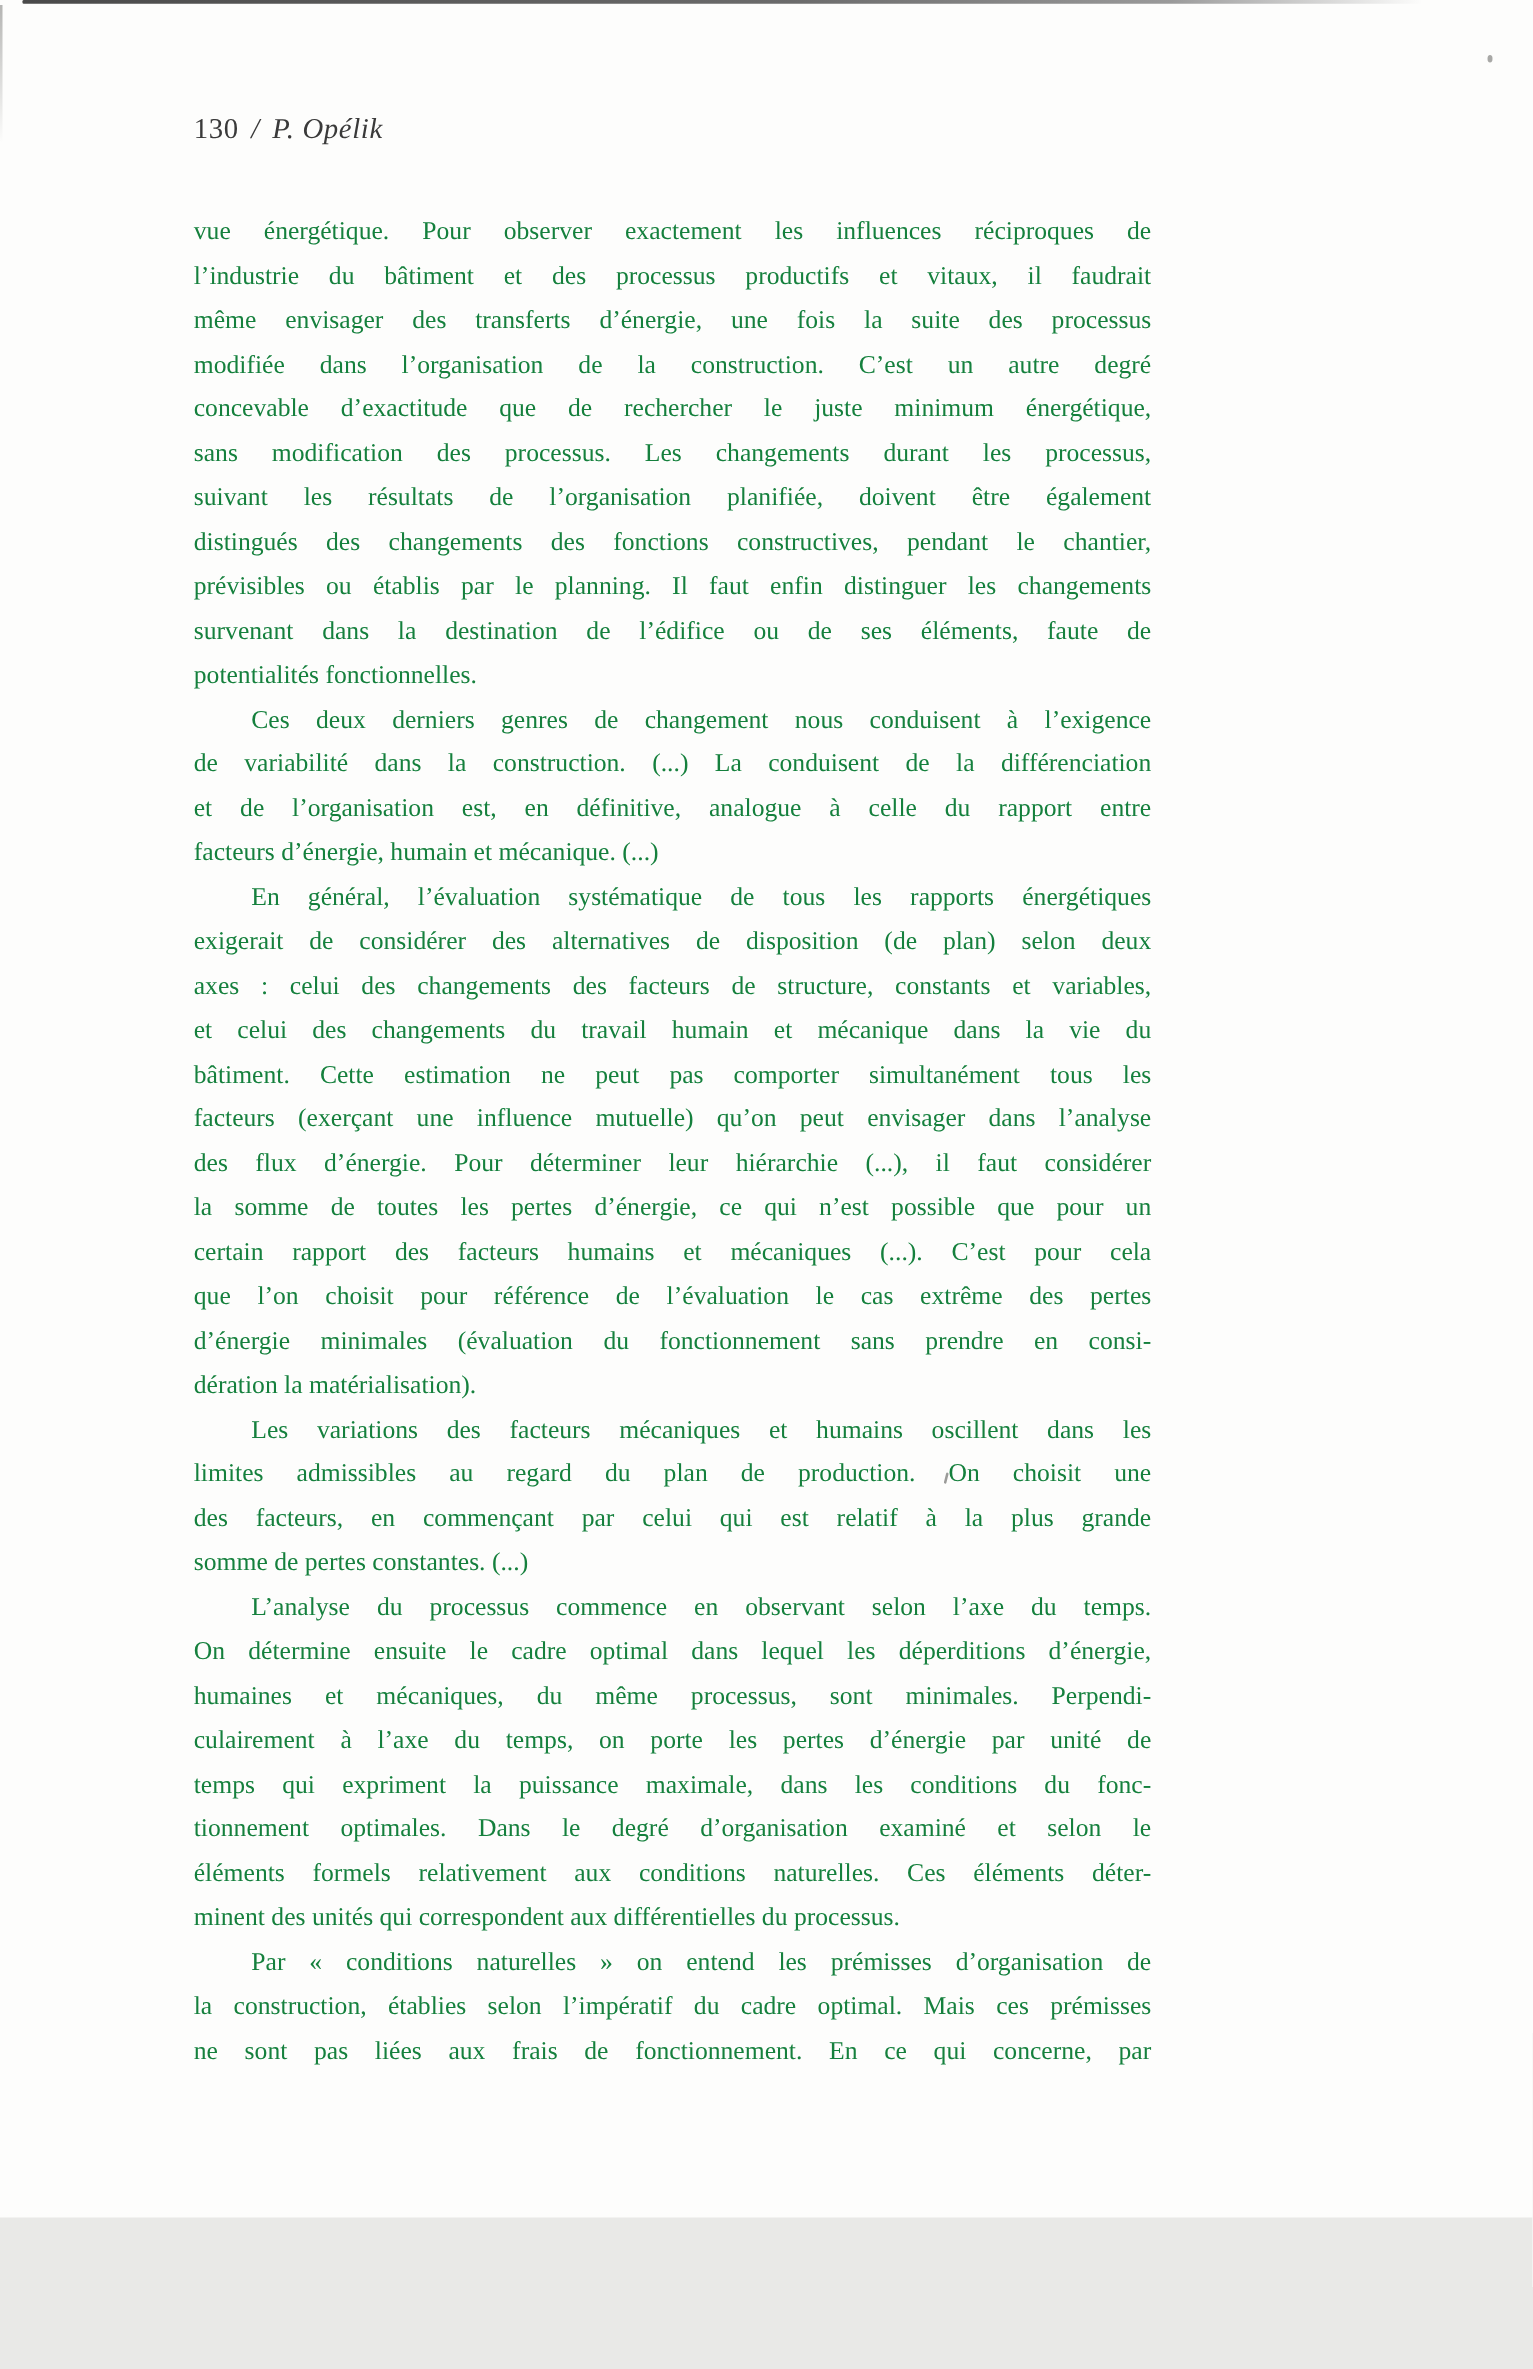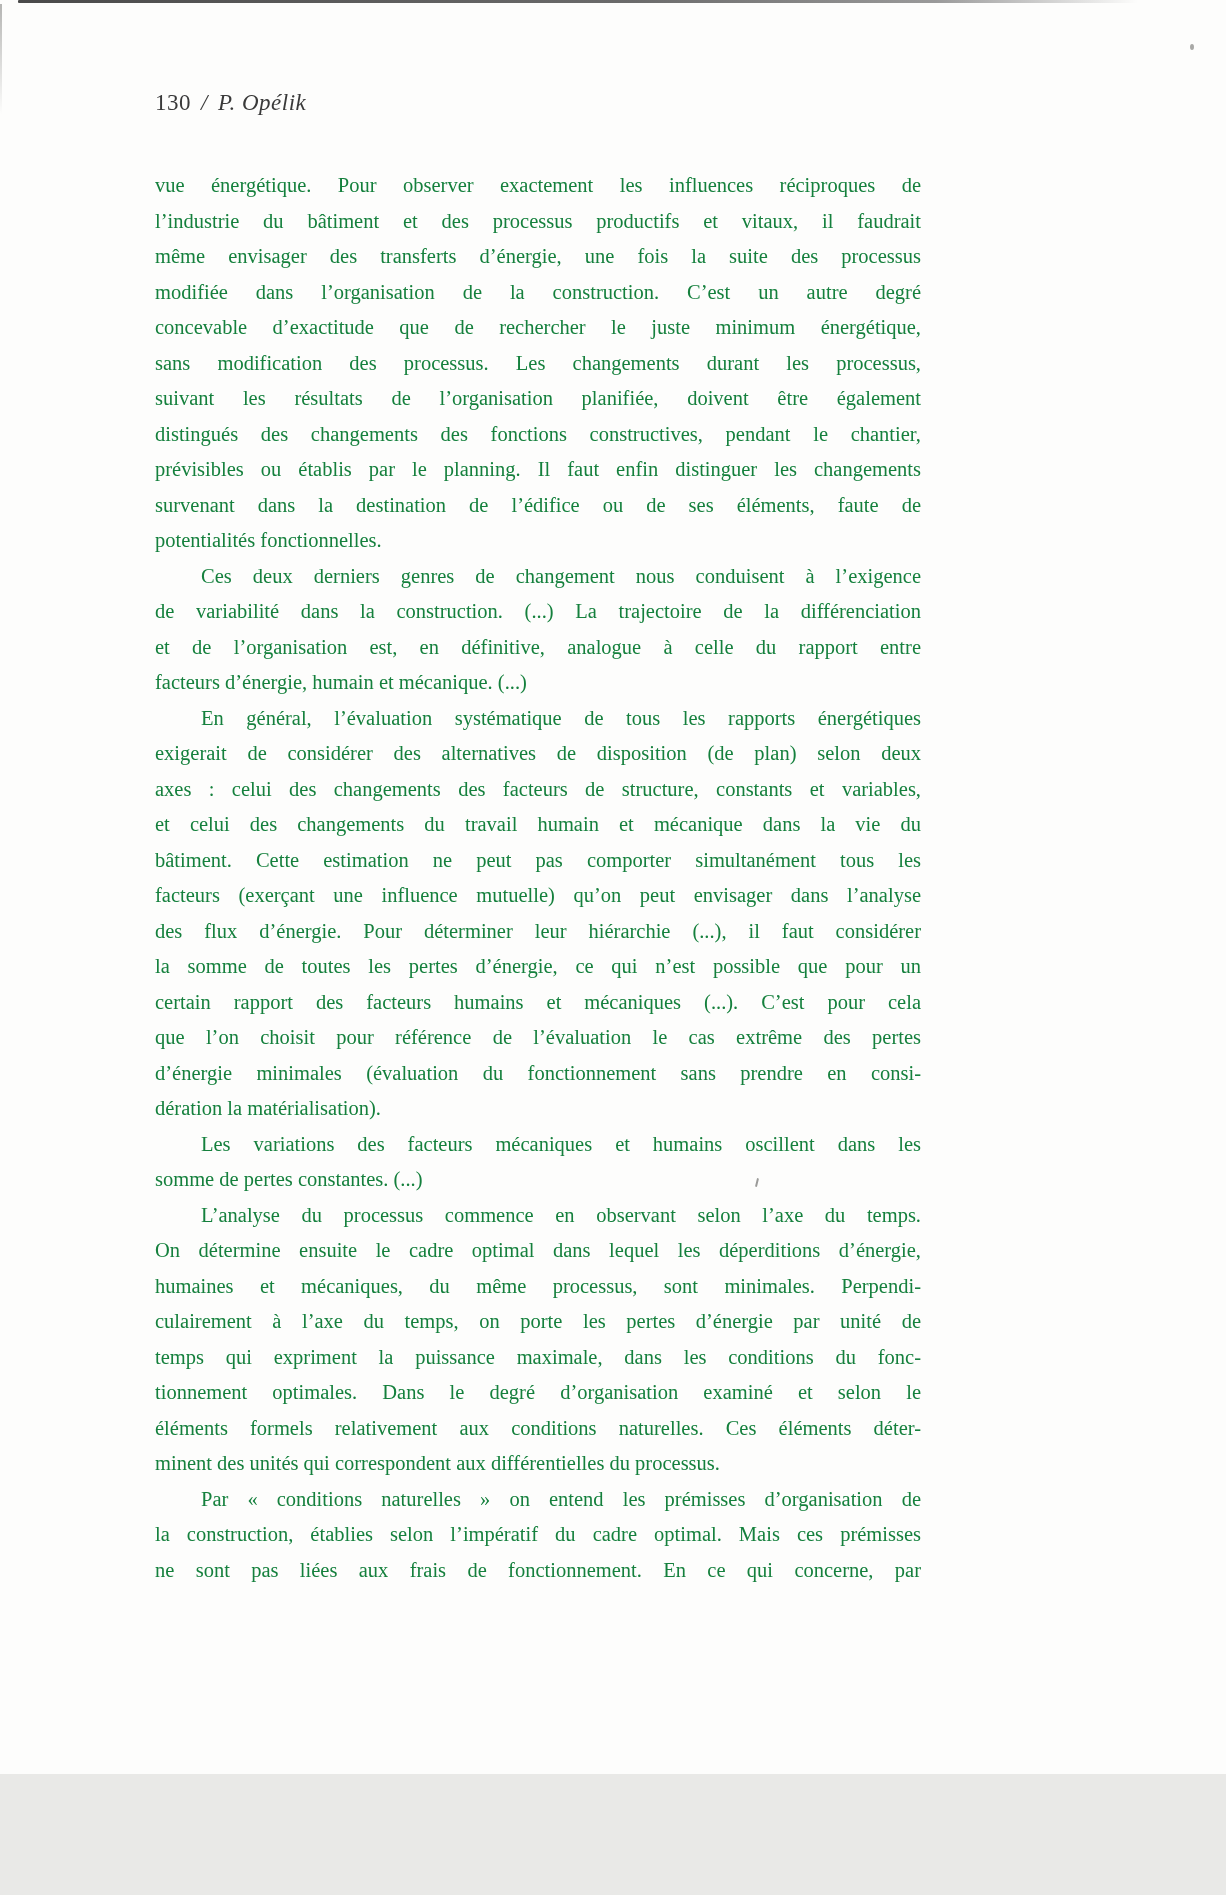--- a/index.html
+++ b/index.html
@@ -86,40 +86,42 @@
         <div class="line"><span>concevable d’exactitude que de rechercher le juste minimum énergétique,</span></div>
         <div class="line"><span>sans modification des processus. Les changements durant les processus,</span></div>
         <div class="line"><span>suivant les résultats de l’organisation planifiée, doivent être également</span></div>
         <div class="line"><span>distingués des changements des fonctions constructives, pendant le chantier,</span></div>
         <div class="line"><span>prévisibles ou établis par le planning. Il faut enfin distinguer les changements</span></div>
         <div class="line"><span>survenant dans la destination de l’édifice ou de ses éléments, faute de</span></div>
         <div class="line lastline"><span>potentialités fonctionnelles.</span></div>
       </div>
       <div class="para">
         <div class="line indent"><span>Ces deux derniers genres de changement nous conduisent à l’exigence</span></div>
-        <div class="line"><span>de </span><span class="it">variabilité</span><span> dans la construction. (...) La trajectoire de la différenciation</span></div>
+        <div class="line"><span>de </span><span class="it">variabilité</span><span> dans la construction. (...) La conduisent de la différenciation</span></div>
         <div class="line"><span>et de l’organisation est, en définitive, analogue à celle du rapport entre</span></div>
         <div class="line lastline"><span>facteurs d’énergie, humain et mécanique. (...)</span></div>
       </div>
       <div class="para">
         <div class="line indent"><span>En général, l’évaluation systématique de tous les rapports énergétiques</span></div>
         <div class="line"><span>exigerait de considérer des alternatives de disposition (de plan) selon deux</span></div>
         <div class="line"><span>axes : celui des changements des facteurs de structure, constants et variables,</span></div>
         <div class="line"><span>et celui des changements du travail humain et mécanique dans la vie du</span></div>
         <div class="line"><span>bâtiment. Cette estimation ne peut pas comporter simultanément tous les</span></div>
         <div class="line"><span>facteurs (exerçant une influence mutuelle) qu’on peut envisager dans l’analyse</span></div>
         <div class="line"><span>des flux d’énergie. Pour déterminer leur hiérarchie (...), il faut considérer</span></div>
         <div class="line"><span>la somme de toutes les pertes d’énergie, ce qui n’est possible que pour un</span></div>
         <div class="line"><span>certain rapport des facteurs humains et mécaniques (...). C’est pour cela</span></div>
         <div class="line"><span>que l’on choisit pour référence de l’évaluation le cas extrême des pertes</span></div>
         <div class="line"><span>d’énergie minimales (évaluation du fonctionnement sans prendre en consi-</span></div>
         <div class="line lastline"><span>dération la matérialisation).</span></div>
       </div>
       <div class="para">
         <div class="line indent"><span>Les variations des facteurs mécaniques et humains oscillent dans les</span></div>
+        <div class="line"><span>limites admissibles au regard du plan de production. On choisit une</span></div>
+        <div class="line"><span>des facteurs, en commençant par celui qui est relatif à la plus grande</span></div>
         <div class="line lastline"><span>somme de pertes constantes. (...)</span></div>
       </div>
       <div class="para">
         <div class="line indent"><span>L’analyse du processus commence en observant selon l’axe du temps.</span></div>
         <div class="line"><span>On détermine ensuite le cadre optimal dans lequel les déperditions d’énergie,</span></div>
         <div class="line"><span>humaines et mécaniques, du même processus, sont minimales. Perpendi-</span></div>
         <div class="line"><span>culairement à l’axe du temps, on porte les pertes d’énergie par unité de</span></div>
         <div class="line"><span>temps qui expriment la puissance maximale, dans les conditions du fonc-</span></div>
         <div class="line"><span>tionnement optimales. Dans le degré d’organisation examiné et selon le</span></div>
         <div class="line"><span>éléments formels relativement aux conditions naturelles. Ces éléments déter-</span></div>

